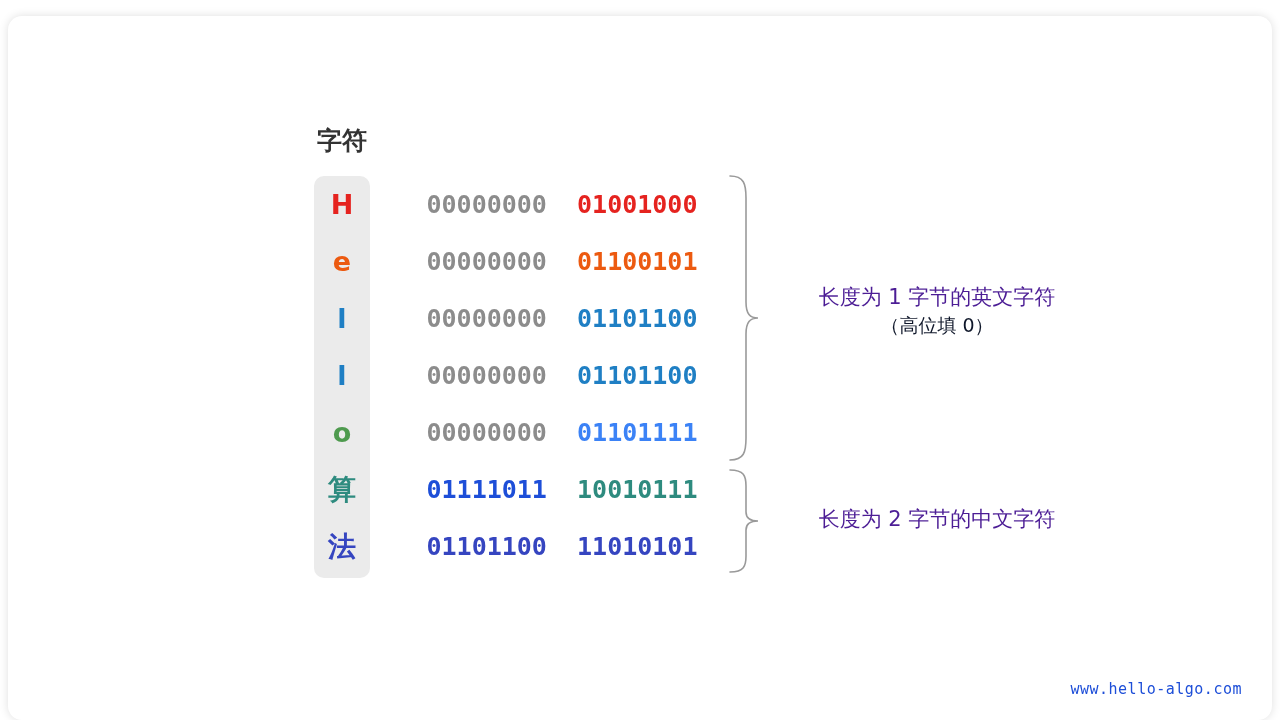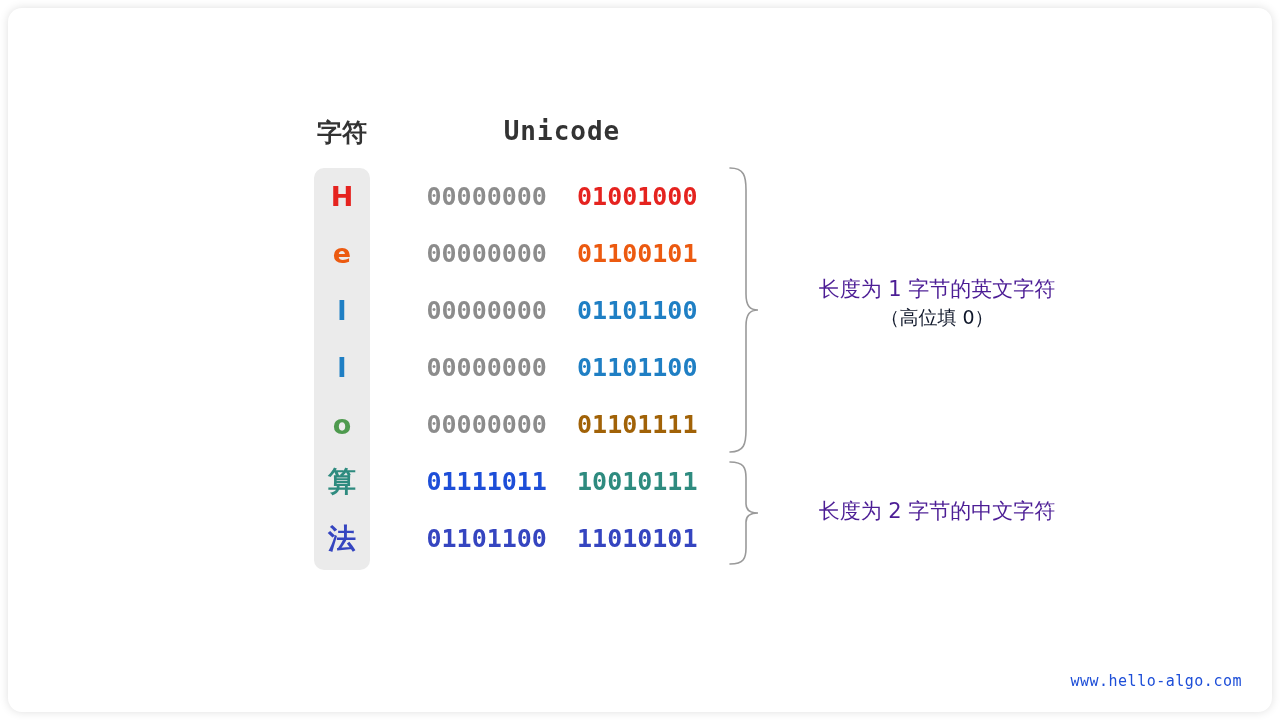--- a/index.html
+++ b/index.html
@@ -12,21 +12,21 @@
     height: 720px;
     background: #ffffff;
     font-family: "Liberation Sans", "DejaVu Sans", sans-serif;
     overflow: hidden;
   }
 
   
   #figure-card {
     position: absolute;
     left: 8px;
-    top: 8px;
+    top: 16px;
     width: 1264px;
     height: 704px;
     background: #ffffff;
     border-radius: 14px;
     box-shadow: 0 0 10px rgba(0,0,0,0.13);
     overflow: hidden;
   }
 
   
   #table-header {
@@ -145,21 +145,20 @@
     letter-spacing: 0.5px;
   }
 </style>
 </head>
 <body>
 
 <div id="figure-card">
 
   <div id="table-header">
     <div class="col-header" id="header-char">字符</div>
-    <div class="col-header" id="header-unicode">Unicode</div>
   </div>
 
   <div id="char-column"></div>
 
   <div id="rows-container">
       <div class="row" style="top: 160px;">
         <div class="row-char" style="color: rgb(229, 35, 31);">H</div>
         <div class="row-bits"><span class="bits-high" style="color: rgb(140, 140, 140);">00000000</span><span>  </span><span class="bits-low" style="color: rgb(229, 35, 31);">01001000</span></div>
       </div>
       <div class="row" style="top: 217px;">
@@ -169,21 +168,21 @@
       <div class="row" style="top: 274px;">
         <div class="row-char" style="color: rgb(31, 127, 196);">l</div>
         <div class="row-bits"><span class="bits-high" style="color: rgb(140, 140, 140);">00000000</span><span>  </span><span class="bits-low" style="color: rgb(31, 127, 196);">01101100</span></div>
       </div>
       <div class="row" style="top: 331px;">
         <div class="row-char" style="color: rgb(31, 127, 196);">l</div>
         <div class="row-bits"><span class="bits-high" style="color: rgb(140, 140, 140);">00000000</span><span>  </span><span class="bits-low" style="color: rgb(31, 127, 196);">01101100</span></div>
       </div>
       <div class="row" style="top: 388px;">
         <div class="row-char" style="color: rgb(78, 154, 78);">o</div>
-        <div class="row-bits"><span class="bits-high" style="color: rgb(140, 140, 140);">00000000</span><span>  </span><span class="bits-low" style="color: #a16207;">01101111</span></div>
+        <div class="row-bits"><span class="bits-high" style="color: rgb(140, 140, 140);">00000000</span><span>  </span><span class="bits-low" style="color: #3b82f6;">01101111</span></div>
       </div>
       <div class="row" style="top: 445px;">
         <div class="row-char cjk" style="color: rgb(46, 139, 127);">算</div>
         <div class="row-bits"><span class="bits-high" style="color: #1d4ed8;">01111011</span><span>  </span><span class="bits-low" style="color: rgb(46, 139, 127);">10010111</span></div>
       </div>
       <div class="row" style="top: 502px;">
         <div class="row-char cjk" style="color: rgb(53, 69, 192);">法</div>
         <div class="row-bits"><span class="bits-high" style="color: rgb(53, 69, 192);">01101100</span><span>  </span><span class="bits-low" style="color: rgb(53, 69, 192);">11010101</span></div>
       </div>
     </div>

